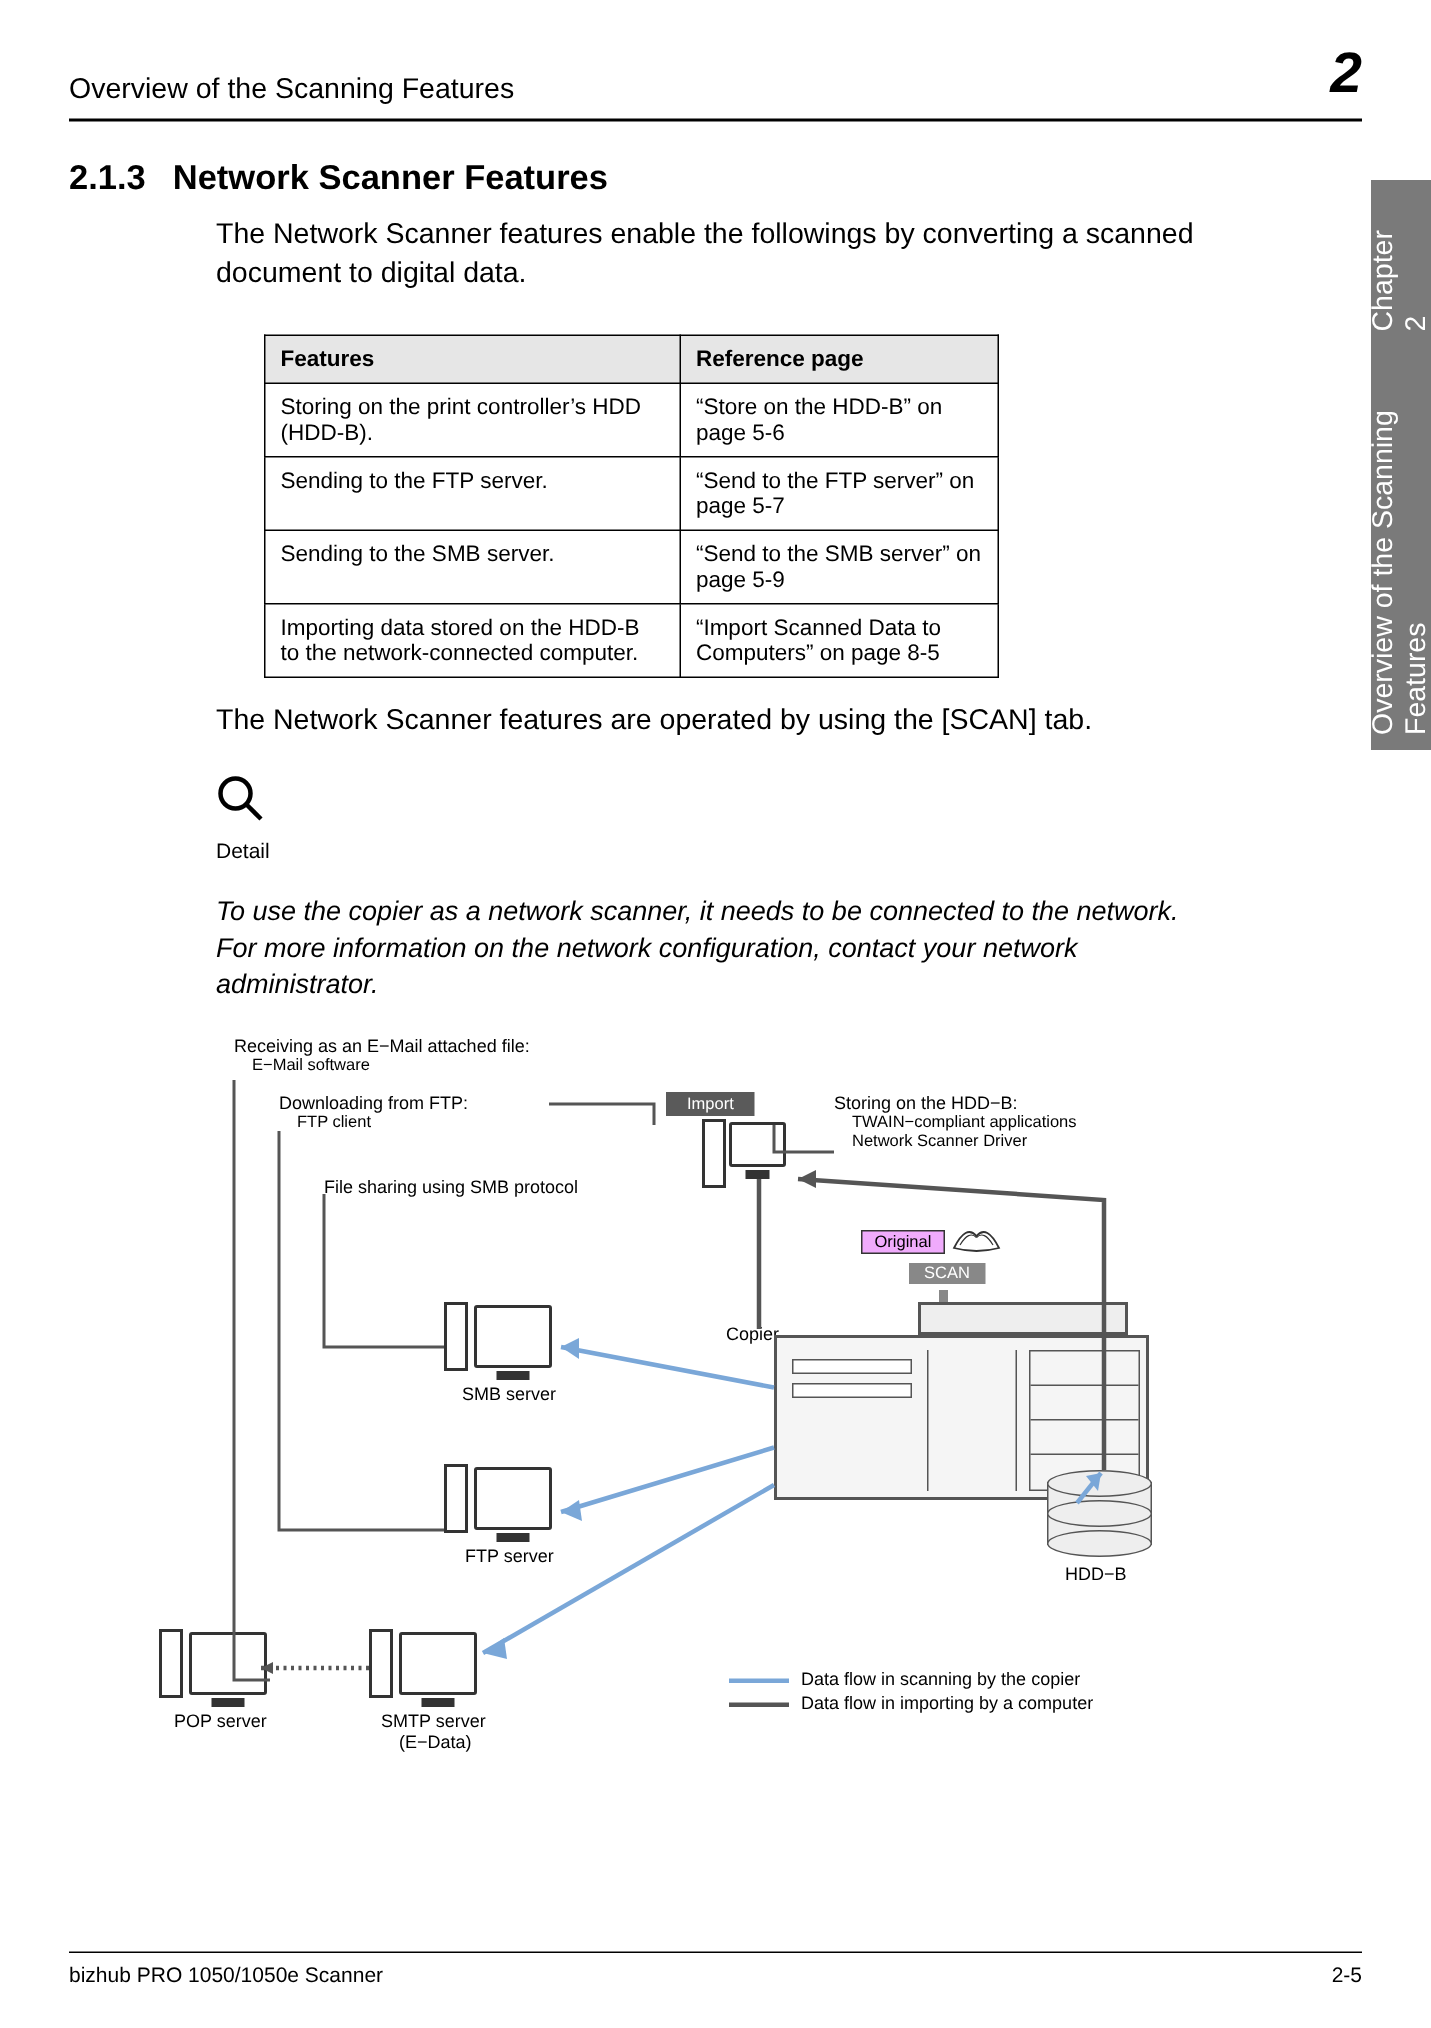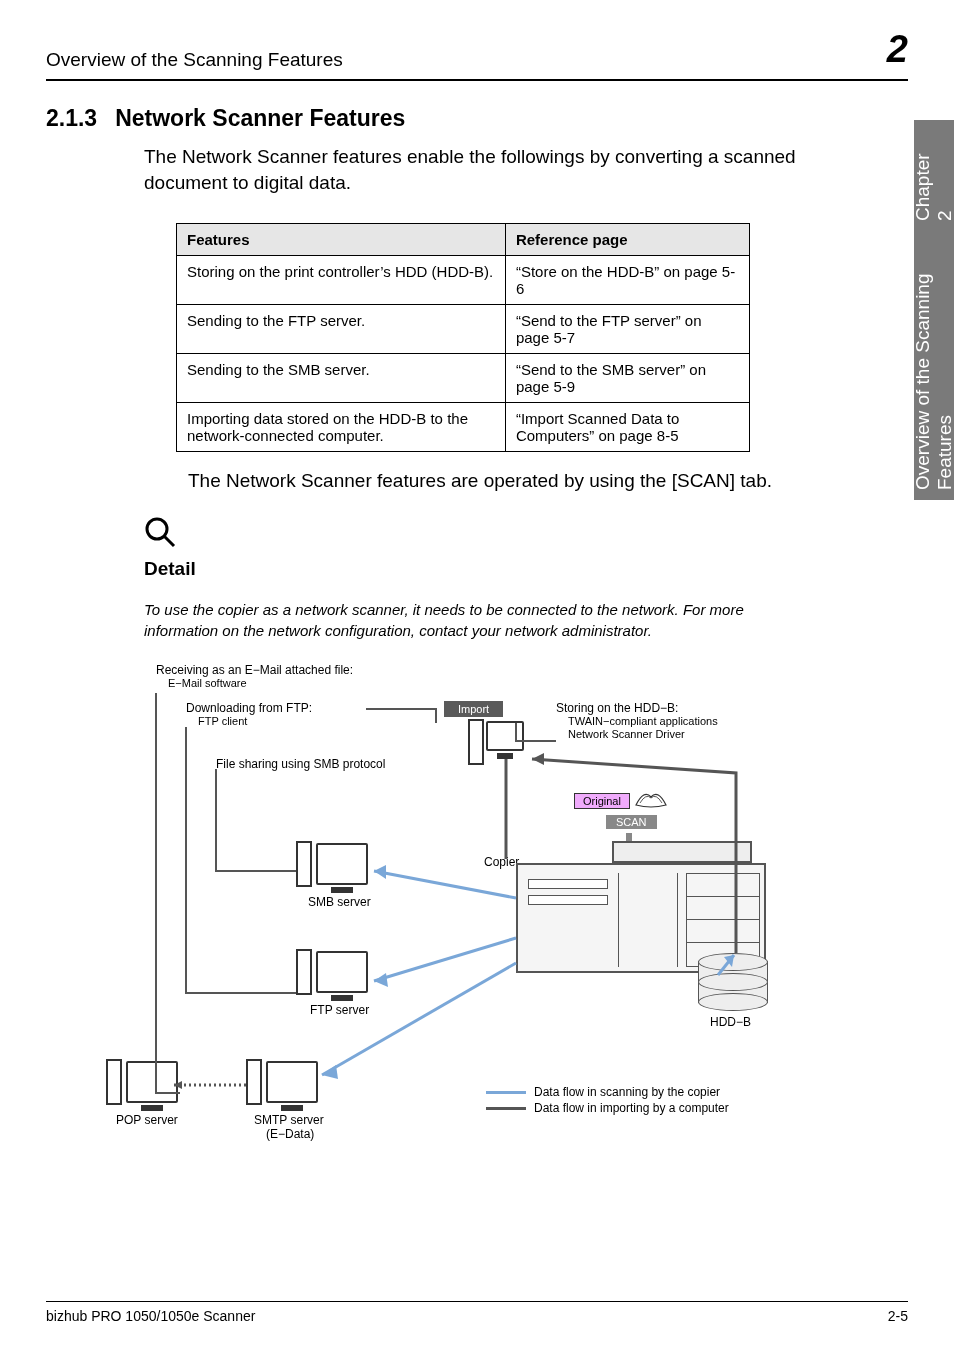--- a/index.html
+++ b/index.html
@@ -5,27 +5,27 @@
   * { box-sizing: border-box; margin: 0; padding: 0; }
   html, body { width: 954px; height: 1352px; background: #fff; font-family: Arial, Helvetica, sans-serif; color: #000; }
   .page { position: relative; width: 954px; height: 1352px; padding: 28px 46px 0 46px; }
   .running-head { display: flex; justify-content: space-between; align-items: flex-end; font-size: 19px; padding-bottom: 8px; }
   .running-head .rh-right { font-size: 38px; font-weight: bold; font-style: italic; }
   .hr-top { border: none; border-top: 2.5px solid #000; margin-bottom: 24px; }
   .content { max-width: 770px; }
   .sec-num { font-size: 23px; font-weight: bold; margin-bottom: 12px; }
   .sec-num .num { margin-right: 18px; }
   .intro { font-size: 19px; line-height: 1.35; margin-left: 98px; margin-bottom: 28px; }
-  .tbl { border-collapse: collapse; margin-left: 130px; width: 574px; margin-bottom: 18px; font-size: 15px; }
+  .tbl { border-collapse: collapse; margin-left: 130px; width: 490px; margin-bottom: 18px; font-size: 15px; }
   .tbl th, .tbl td { border: 1px solid #000; padding: 7px 10px; text-align: left; vertical-align: top; }
   .tbl th { background: #e6e6e6; font-weight: bold; }
-  .after-table { font-size: 19px; margin-left: 98px; margin-bottom: 24px; text-align: center; }
+  .after-table { font-size: 19px; margin-left: 98px; margin-bottom: 24px; }
   .magnifier { margin-left: 98px; margin-bottom: 4px; }
-  .detail-head { font-size: 19px; font-weight: bold; margin-left: 98px; margin-bottom: 4px; }
-  .detail-body { font-size: 15px; font-style: italic; line-height: 1.35; margin-left: 98px; margin-bottom: 22px; margin-top: 20px; }
+  .detail-head { font-size: 14px; font-weight: normal; margin-left: 98px; margin-bottom: 4px; }
+  .detail-body { font-size: 18px; font-style: italic; line-height: 1.35; margin-left: 98px; margin-bottom: 22px; margin-top: 20px; }
   .diagram { margin-left: 40px; width: 760px; height: 500px; position: relative; font-size: 12px; }
   .dlabel { position: absolute; line-height: 1.2; }
   .import-btn { position: absolute; background: #5a5a5a; color: #fff; font-size: 11px; padding: 2px 14px; }
   .original-badge { position: absolute; background: #f0abfc; border: 1px solid #333; font-size: 11px; padding: 1px 8px; }
   .scan-badge { position: absolute; background: #888; color: #fff; font-size: 11px; padding: 1px 10px; }
   .node { position: absolute; }
   .monitor-shape { width: 52px; height: 42px; border: 2px solid #333; border-radius: 2px; background: linear-gradient(#fff,#fff); position: relative; }
   .monitor-stand { width: 22px; height: 6px; background:#333; margin: 2px auto 0 auto; }
   .tower-shape { width: 16px; height: 46px; border: 2px solid #333; background:#fff; position: absolute; }
   .copier-shape { width: 230px; height: 150px; border: 2px solid #555; background:#f5f5f5; position: relative; }

